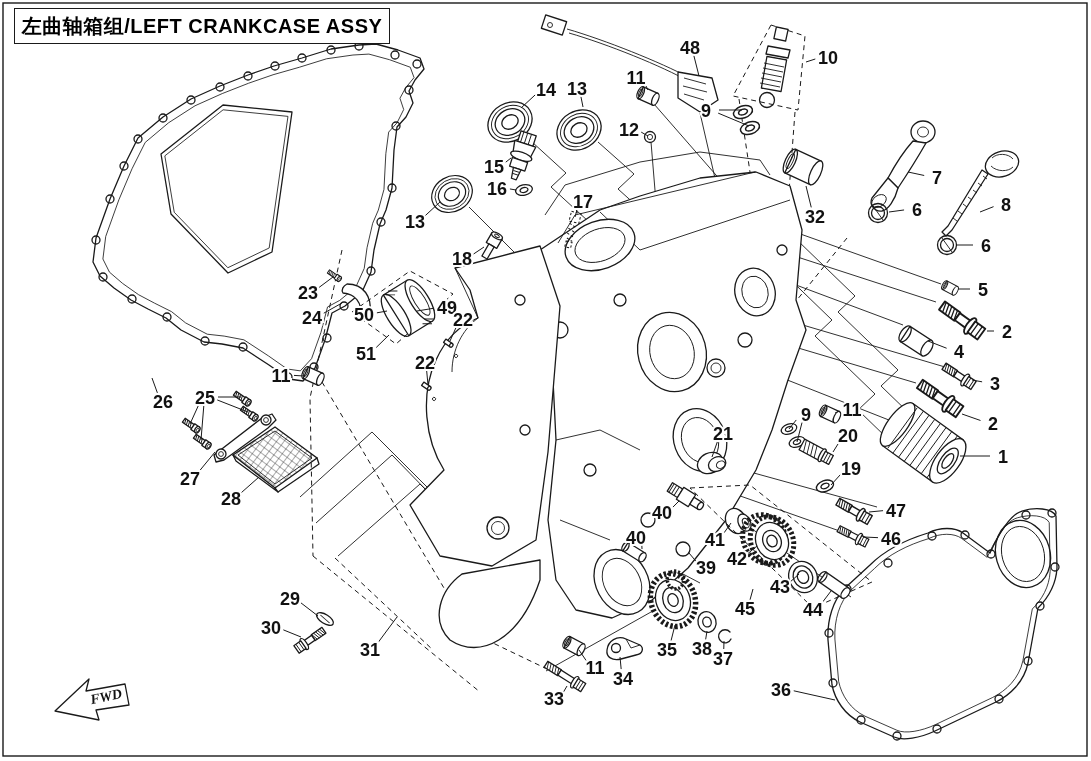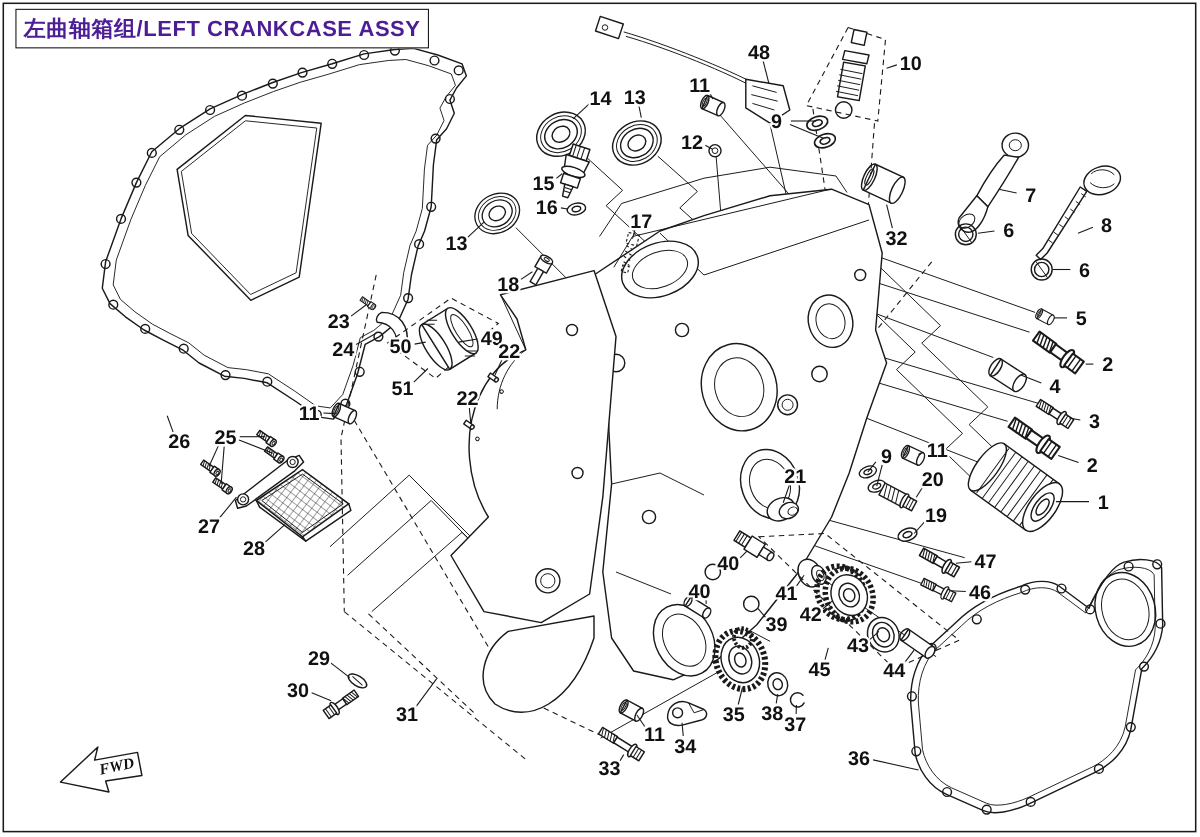--- a/index.html
+++ b/index.html
@@ -11,21 +11,21 @@
   .thin{stroke:#1a1a1a;stroke-width:0.9;fill:none;}
   .dash{stroke:#1a1a1a;stroke-width:1;fill:none;stroke-dasharray:5 4;}
   .dashf{stroke:#1a1a1a;stroke-width:1;fill:none;stroke-dasharray:2.5 2;}
   .teeth{stroke:#1a1a1a;fill:none;}
   #leader-layer line{stroke:#1a1a1a;stroke-width:1;}
   #leader-layer text{font:bold 18px "Liberation Sans",sans-serif;fill:#111;
         stroke:#fff;stroke-width:4px;paint-order:stroke;text-anchor:middle;}
   #title-box{position:absolute;left:14px;top:8px;width:374px;height:34px;
         border:1.6px solid #1a1a1a;display:flex;align-items:center;justify-content:center;
         background:#fff;z-index:5;}
-  #title-box span{font:bold 20px "Liberation Sans",sans-serif;color:#4c1d95;letter-spacing:.5px;white-space:nowrap;}
+  #title-box span{font:bold 20px "Liberation Sans",sans-serif;color:#000000;letter-spacing:.5px;white-space:nowrap;}
   .fwdtxt{font:italic bold 14px "Liberation Serif",serif;fill:#111;}
 </style>
 </head>
 <body>
 
 <div id="stage">
   <div id="title-box">
     <span>左曲轴箱组/LEFT CRANKCASE ASSY</span>
   </div>
 

